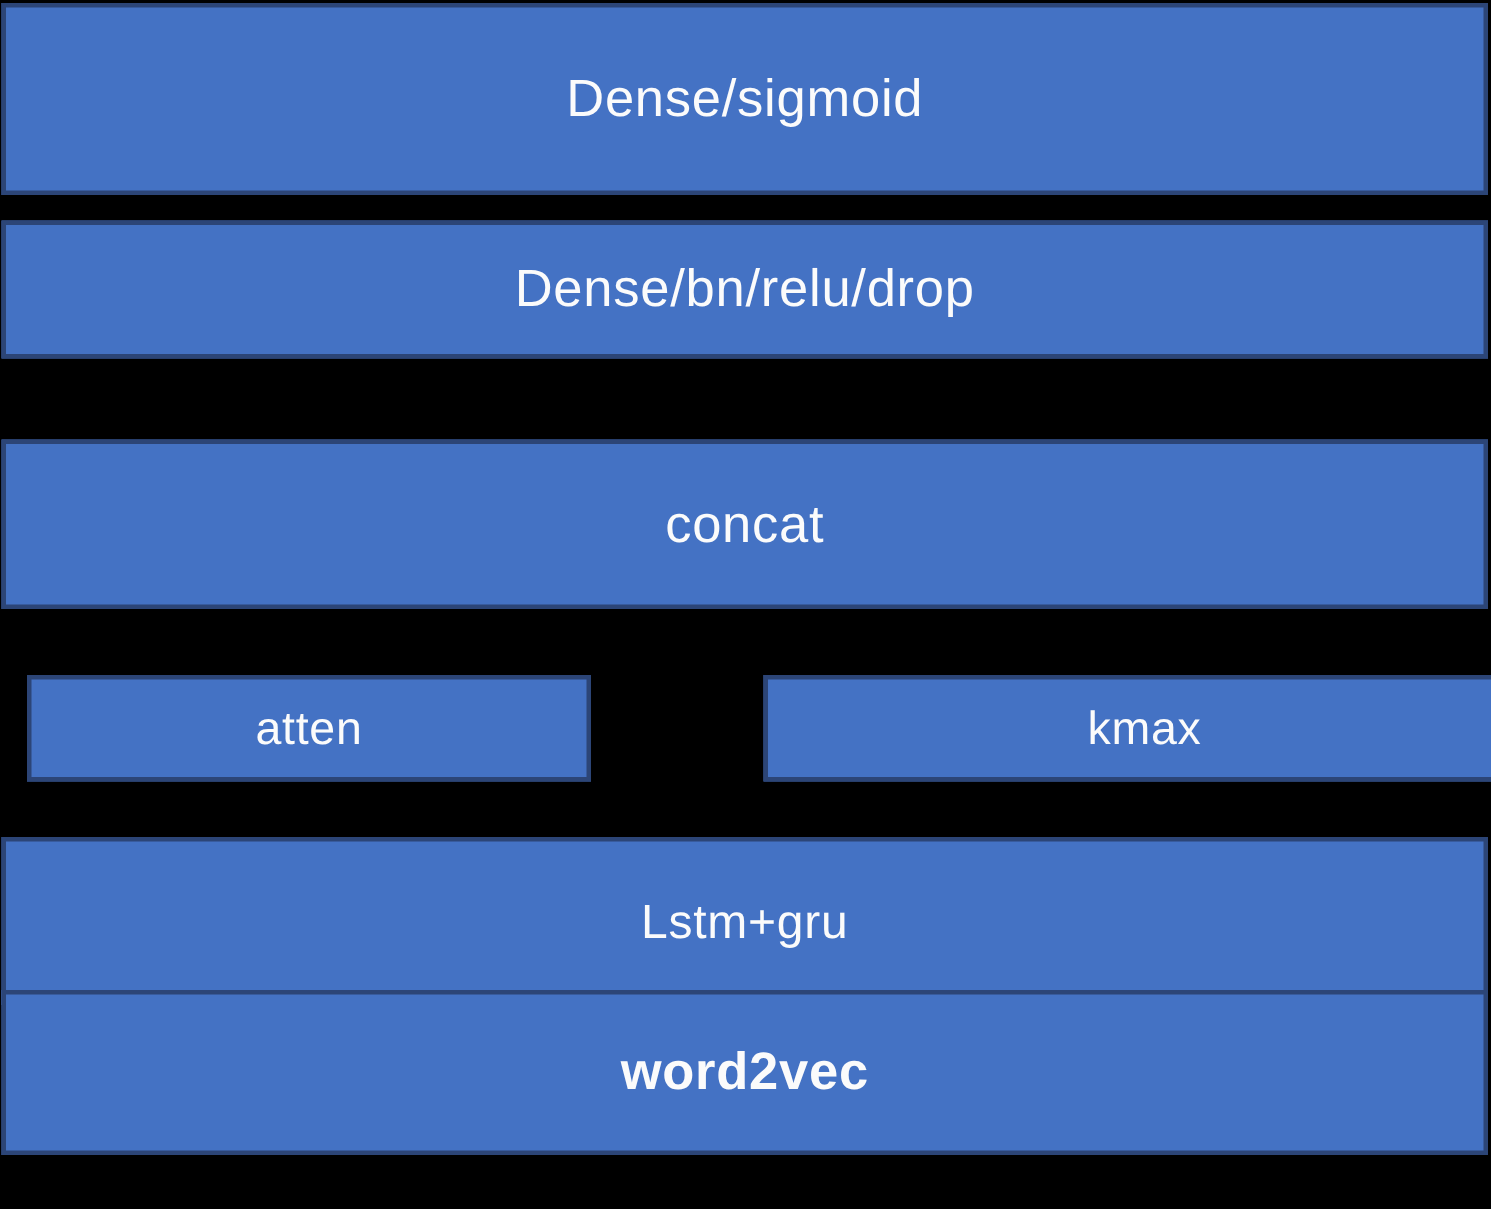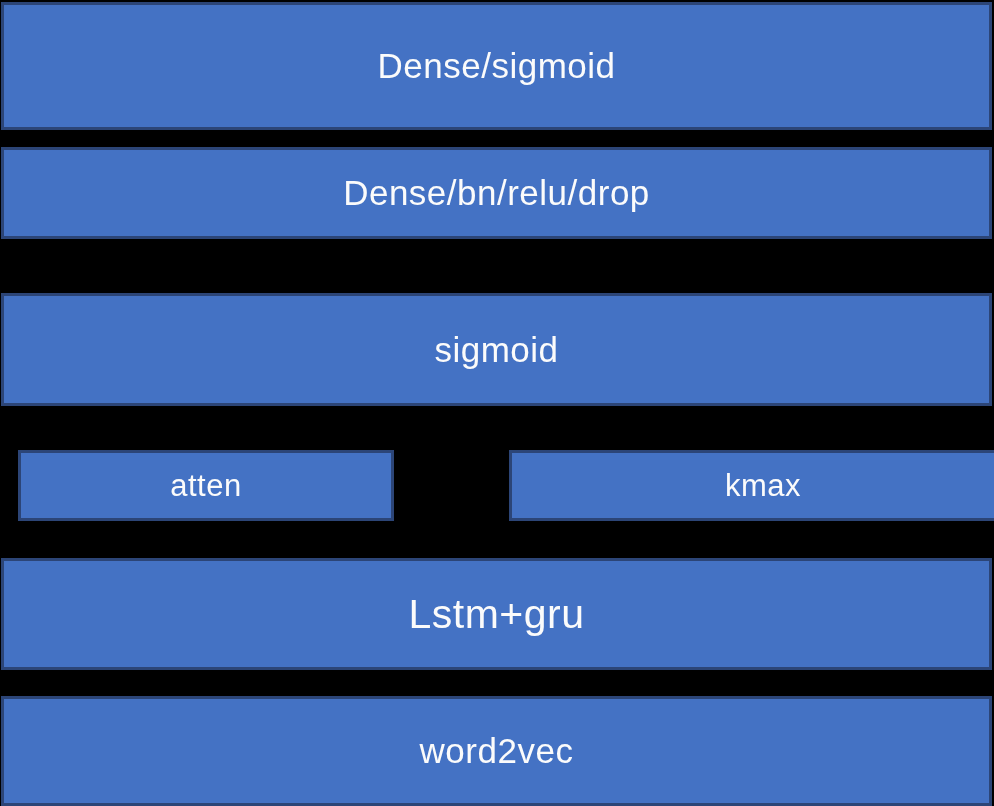--- a/index.html
+++ b/index.html
@@ -29,39 +29,39 @@
     display: flex;
     align-items: center;
     justify-content: center;
     letter-spacing: 0.5px;
   }
   .b1 { left: 1px;   top: 2px;   width: 991px; height: 128px; font-size: 35px; }
   .b2 { left: 1px;   top: 147px; width: 991px; height: 92px; font-size: 35px; }
   .b3 { left: 1px;   top: 293px; width: 991px; height: 113px; font-size: 35px; }
   .b4a{ left: 18px;   top: 450px; width: 376px; height: 71px;  font-size: 31px; justify-content: center; }
   .b4b{ left: 485px; top: 450px; width: 508px; height: 71px;  font-size: 31px; margin-left: 24px; }
-  .b5 { left: 1px;   top: 558px; width: 991px; height: 112px; font-size: 41px; }
-  .b6 { left: 1px;   top: 696px; width: 991px; height: 110px; font-size: 35px; }
+  .b5 { left: 1px;   top: 558px; width: 991px; height: 112px; font-size: 32px; }
+  .b6 { left: 1px;   top: 660px; width: 991px; height: 110px; font-size: 35px; font-weight: bold; }
   .label { display: inline-block; }
 </style>
 </head>
 <body>
 
 <div class="canvas">
 
   <div class="box b1">
     <span class="label">Dense/sigmoid</span>
   </div>
 
   <div class="box b2">
     <span class="label">Dense/bn/relu/drop</span>
   </div>
 
   <div class="box b3">
-    <span class="label">sigmoid</span>
+    <span class="label">concat</span>
   </div>
 
   <div class="box b4a">
     <span class="label">atten</span>
   </div>
 
   <div class="box b4b">
     <span class="label">kmax</span>
   </div>
 

